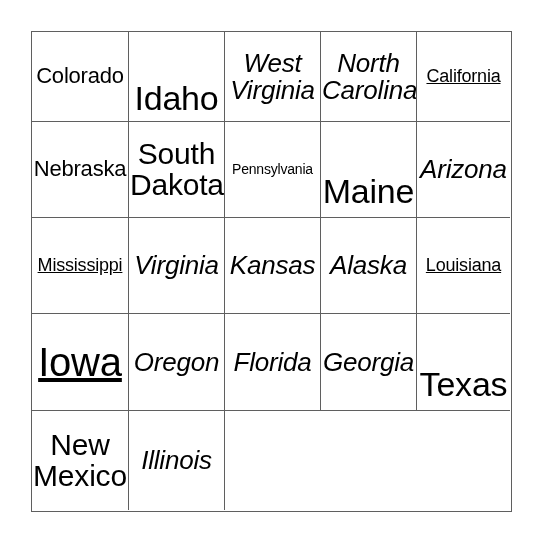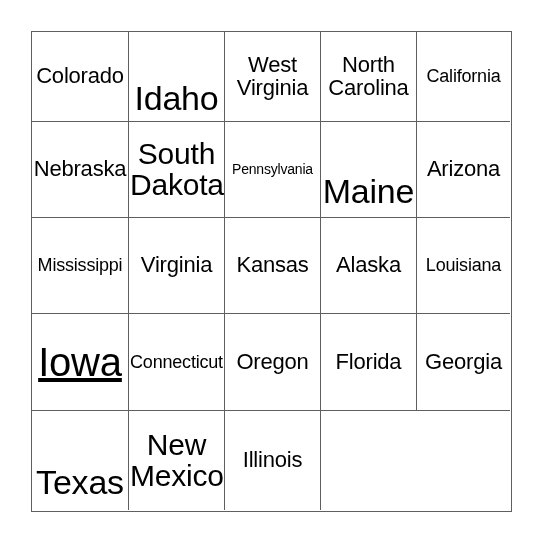--- a/index.html
+++ b/index.html
@@ -51,23 +51,23 @@
     letter-spacing: -0.2px;
     white-space: pre-line;
     padding: 0 1px;
     box-sizing: border-box;
   }
 
   
   .s-xxl { font-size: 40px; text-decoration: underline; }
   .s-xl  { font-size: 34px; margin-top: 44px; }
   .s-lg  { font-size: 30px; }
-  .s-md  { font-size: 22px; }
+  .s-md  { font-size: 26px; font-style: italic; }
   .s-sm  { font-size: 22px; }
-  .s-xs  { font-size: 18px; }
+  .s-xs  { font-size: 18px; text-decoration: underline; }
   .s-xxs { font-size: 14px; }
 </style>
 </head>
 <body>
 
 <div id="bingo-card">
     <div class="cell">
       <span class="cell-text s-sm">Colorado</span>
     </div>
     <div class="cell">
@@ -112,23 +112,20 @@
     <div class="cell">
       <span class="cell-text s-md">Alaska</span>
     </div>
     <div class="cell">
       <span class="cell-text s-xs">Louisiana</span>
     </div>
     <div class="cell">
       <span class="cell-text s-xxl">Iowa</span>
     </div>
     <div class="cell">
-      <span class="cell-text s-xs">Connecticut</span>
-    </div>
-    <div class="cell">
       <span class="cell-text s-md">Oregon</span>
     </div>
     <div class="cell">
       <span class="cell-text s-md">Florida</span>
     </div>
     <div class="cell">
       <span class="cell-text s-md">Georgia</span>
     </div>
     <div class="cell">
       <span class="cell-text s-xl">Texas</span>

